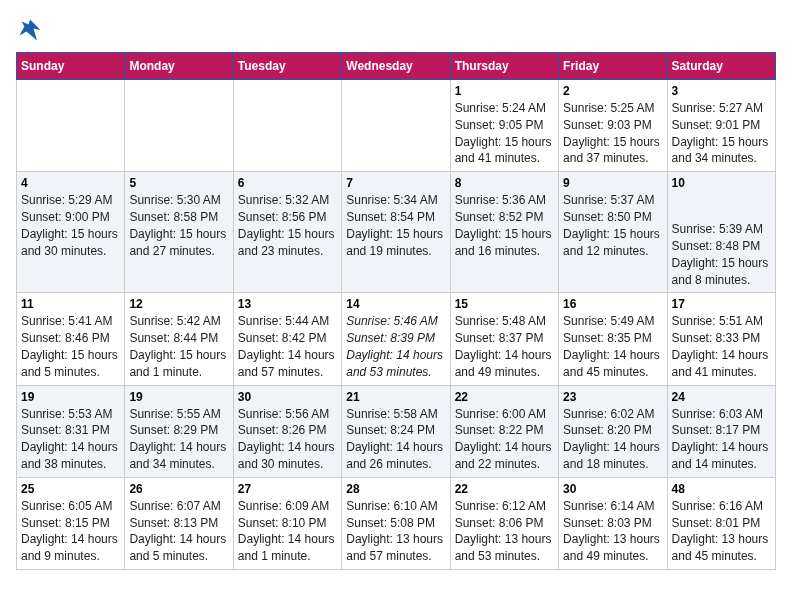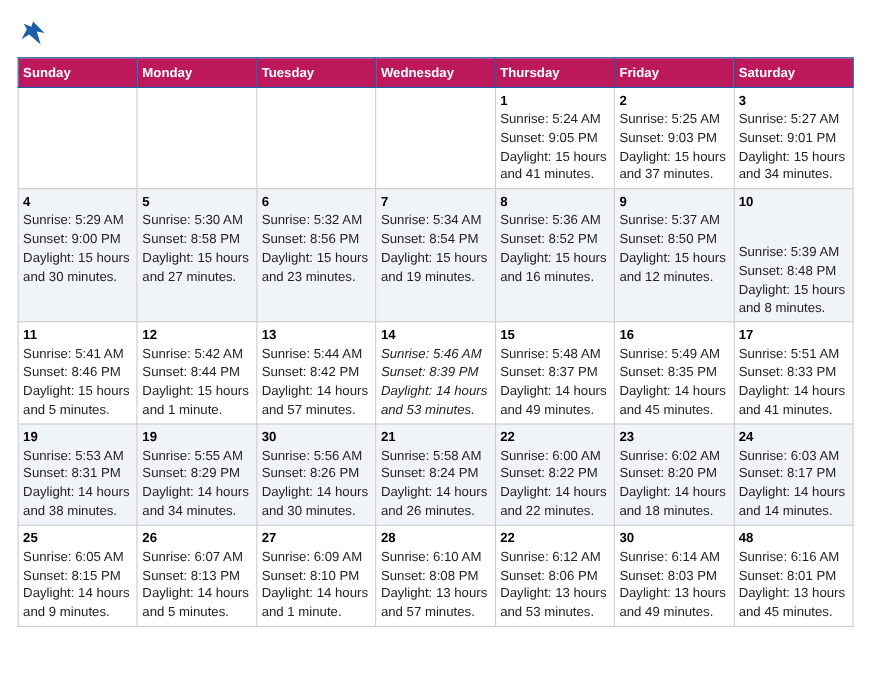--- a/index.html
+++ b/index.html
@@ -320,21 +320,21 @@
         <td>
           <span class="day-num">27</span>
           <div class="day-info" style="white-space: pre-line;">Sunrise: 6:09 AM
 Sunset: 8:10 PM
 Daylight: 14 hours
 and 1 minute.</div>
         </td>
         <td>
           <span class="day-num">28</span>
           <div class="day-info" style="white-space: pre-line;">Sunrise: 6:10 AM
-Sunset: 8:08 PM
+Sunset: 5:08 PM
 Daylight: 13 hours
 and 57 minutes.</div>
         </td>
         <td>
           <span class="day-num">22</span>
           <div class="day-info" style="white-space: pre-line;">Sunrise: 6:12 AM
 Sunset: 8:06 PM
 Daylight: 13 hours
 and 53 minutes.</div>
         </td>

